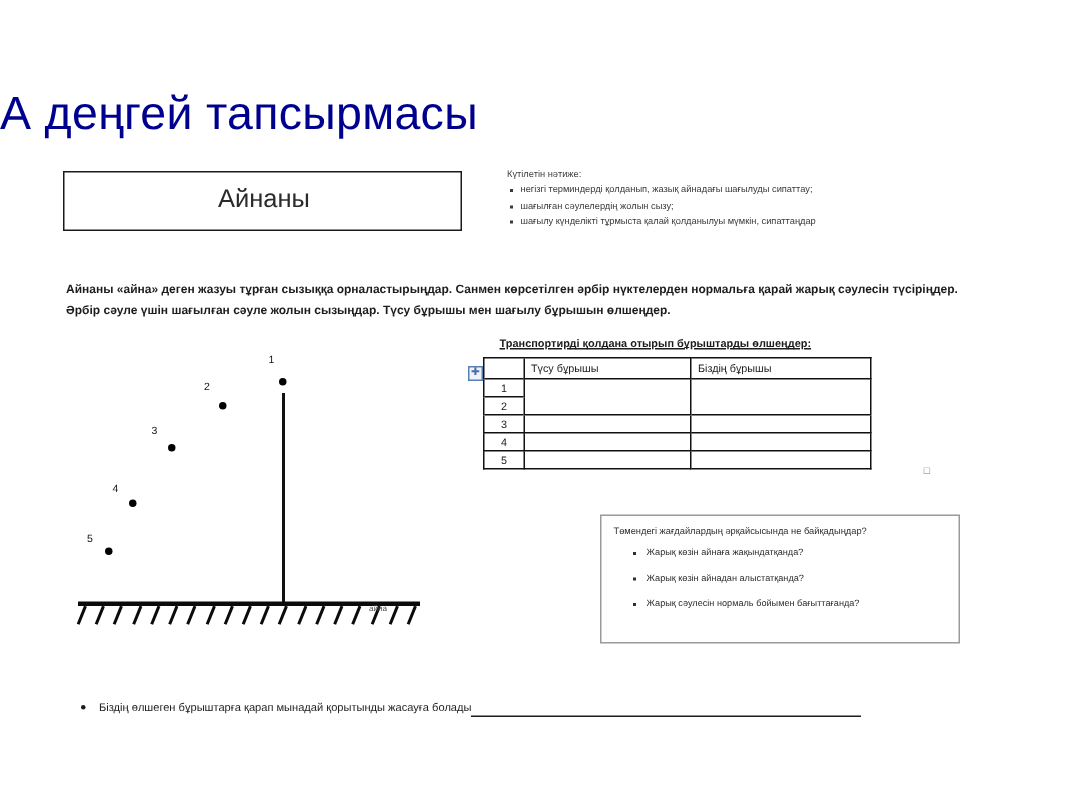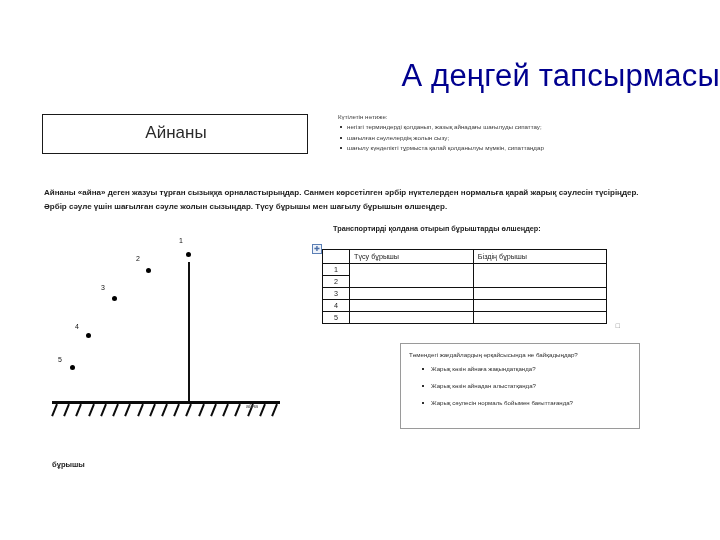--- a/index.html
+++ b/index.html
@@ -15,21 +15,21 @@
     font-family: "Liberation Sans", sans-serif;
     color: #000000;
   }
 
   
   #slide-title {
     position: absolute;
     left: 0;
     top: 58px;
     width: 720px;
-    text-align: right;
+    text-align: left;
     font-size: 31px;
     color: #00008f;
     letter-spacing: 0.2px;
     white-space: nowrap;
   }
 
   
   #topic-box {
     position: absolute;
     left: 42px;
@@ -155,43 +155,44 @@
   #table-block {
     position: absolute;
     left: 308px;
     top: 224px;
     width: 330px;
   }
   #table-heading {
     font-size: 7.3px;
     font-weight: bold;
     color: #1c1c1c;
+    text-decoration: underline;
     line-height: 1.5;
     width: 214px;
     margin-left: 25px;
     filter: blur(0.15px);
   }
   #table-handle {
     position: absolute;
     left: 4px;
     top: 20px;
     width: 8px;
     height: 8px;
     border: 1px solid #5b7fb5;
     color: #4a6fa8;
     font-size: 7px;
     line-height: 7px;
     text-align: center;
     background: #eef2f9;
   }
   #angles-table {
-    margin-top: 14px;
+    margin-top: 3px;
     margin-left: 14px;
     border-collapse: collapse;
-    width: 285px;
+    width: 259px;
   }
   #angles-table td, #angles-table th {
     border: 1px solid #111;
     height: 11px;
     padding: 0 4px;
     font-size: 7.2px;
     font-weight: normal;
     color: #1c1c1c;
     text-align: left;
     filter: blur(0.12px);
@@ -404,14 +405,16 @@
 </div>
 
 <div id="questions-box">
   <div id="questions-heading">Төмендегі жағдайлардың әрқайсысында не байқадыңдар?</div>
   <div class="question-item">Жарық көзін айнаға жақындатқанда?</div>
   <div class="question-item">Жарық көзін айнадан алыстатқанда?</div>
   <div class="question-item">Жарық сәулесін нормаль бойымен бағыттағанда?</div>
 </div>
 
 <div id="terms">
-  <div id="terms-second-line">бұрышы</div>
+  <div class="bottom-bullet">
+    <span>Біздің өлшеген бұрыштарға қарап мынадай қорытынды жасауға болады</span><span class="blank-rule" style="width:260px"></span>
+  </div>
 </div>
 
 </body></html>

